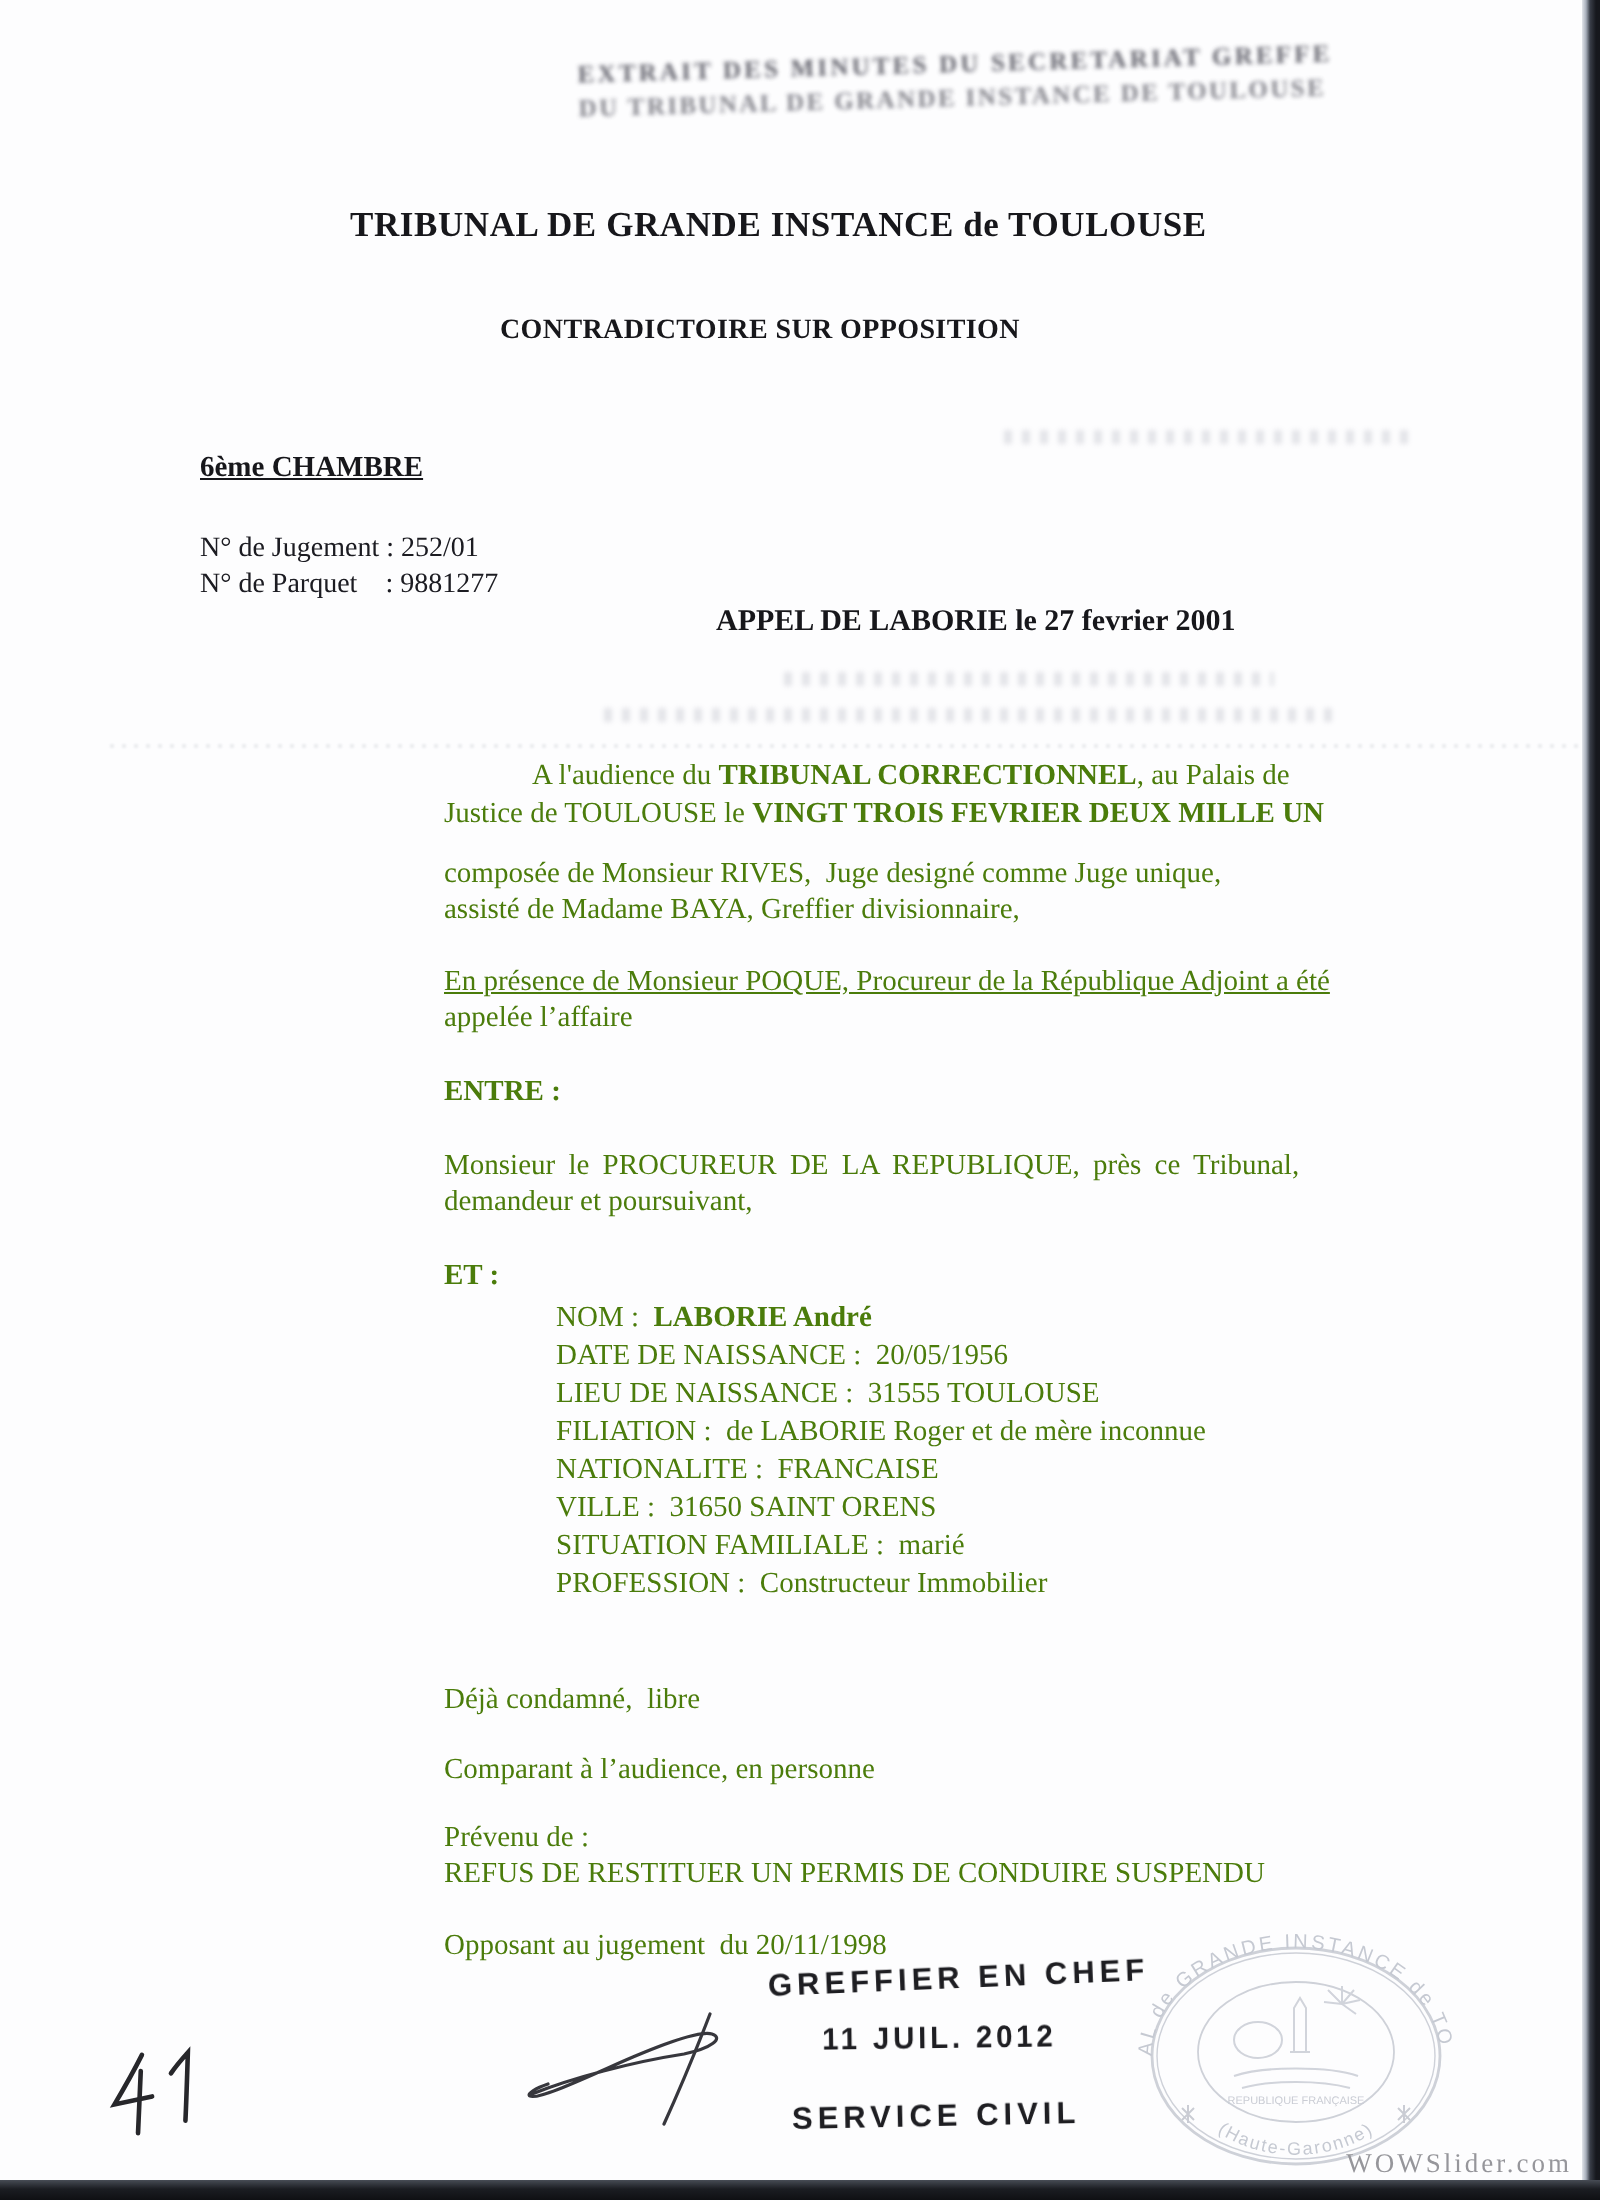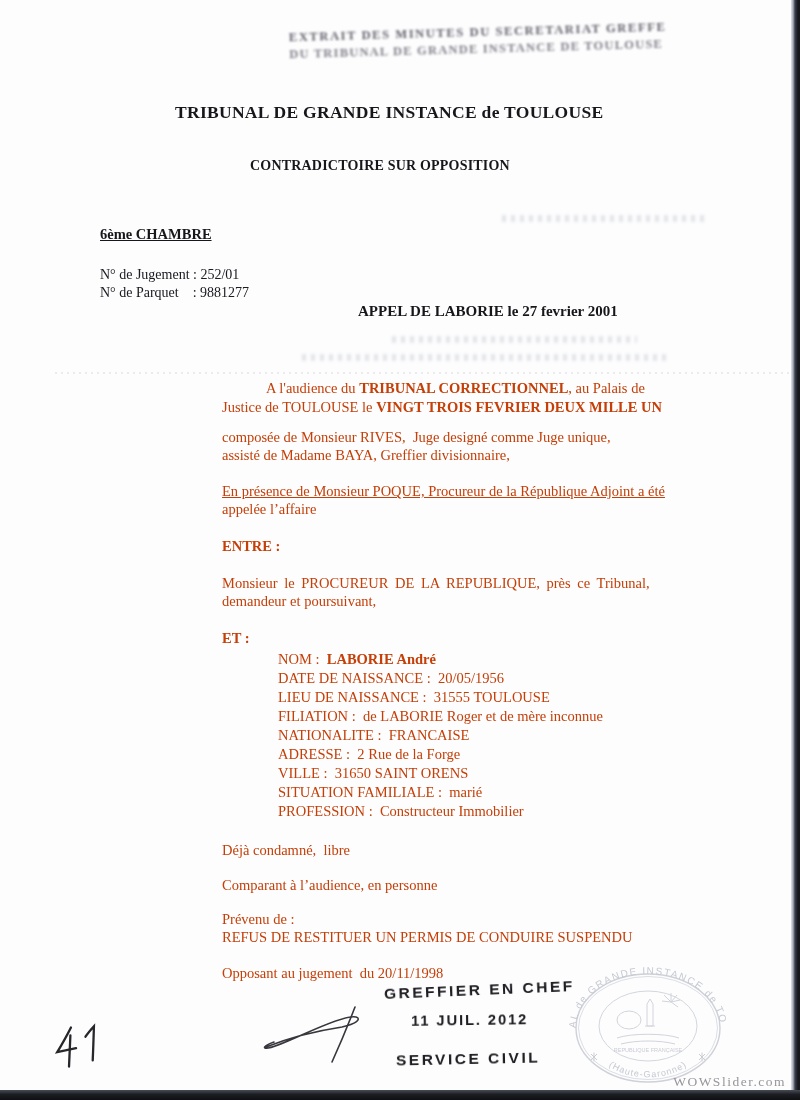--- a/index.html
+++ b/index.html
@@ -7,21 +7,21 @@
     width:800px;height:1100px;position:relative;overflow:hidden;
     background:#fdfdfe;
     font-family:"Liberation Serif","DejaVu Serif",serif;
     color:#1b1b1f;
   }
   .abs{position:absolute;}
   .pre{white-space:pre;}
   .scan{filter:contrast(1.04) blur(0.22px);}
   .b{font-weight:bold;}
   .u{text-decoration:underline;}
-  .body-text{font-size:14.5px;color:#c2410c;}
+  .body-text{font-size:14.5px;color:#4d7c0f;}
   .small-text{font-size:14px;color:#202026;}
   
   .top-stamp{
     transform:rotate(-1.6deg);
     font-family:"Liberation Serif",serif;font-weight:bold;
     font-size:12.5px;letter-spacing:1.6px;color:#50505a;
     filter:blur(1.05px) contrast(1.15);
     line-height:17px;white-space:nowrap;opacity:.85;
   }
   .top-stamp .l2{opacity:.8;letter-spacing:1.2px;}
@@ -106,21 +106,20 @@
   <div class="abs body-text" style="left:222px;top:593px;">demandeur et poursuivant,</div>
 
   <div class="abs b body-text" style="left:222px;top:630px;">ET :</div>
 
   <div class="abs body-text" style="left:278px;top:650px;line-height:19px;">
     <div class="pre"><span>NOM :  </span><span class="b">LABORIE André</span></div>
     <div class="pre">DATE DE NAISSANCE :  20/05/1956</div>
     <div class="pre">LIEU DE NAISSANCE :  31555 TOULOUSE</div>
     <div class="pre">FILIATION :  de LABORIE Roger et de mère inconnue</div>
     <div class="pre">NATIONALITE :  FRANCAISE</div>
-    <div class="pre">ADRESSE :  2 Rue de la Forge</div>
     <div class="pre">VILLE :  31650 SAINT ORENS</div>
     <div class="pre">SITUATION FAMILIALE :  marié</div>
     <div class="pre">PROFESSION :  Constructeur Immobilier</div>
   </div>
 
   <div class="abs body-text pre" style="left:222px;top:842px;">Déjà condamné,  libre</div>
   <div class="abs body-text" style="left:222px;top:877px;">Comparant à l’audience, en personne</div>
 
   <div class="abs body-text" style="left:222px;top:911px;">Prévenu de :</div>
   <div class="abs body-text" style="left:222px;top:929px;">REFUS DE RESTITUER UN PERMIS DE CONDUIRE SUSPENDU</div>

